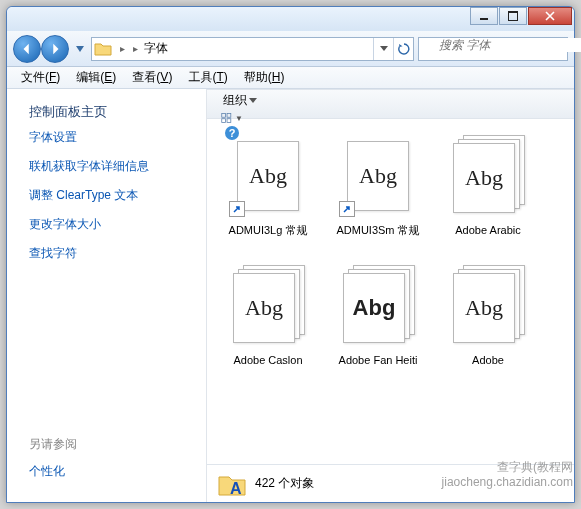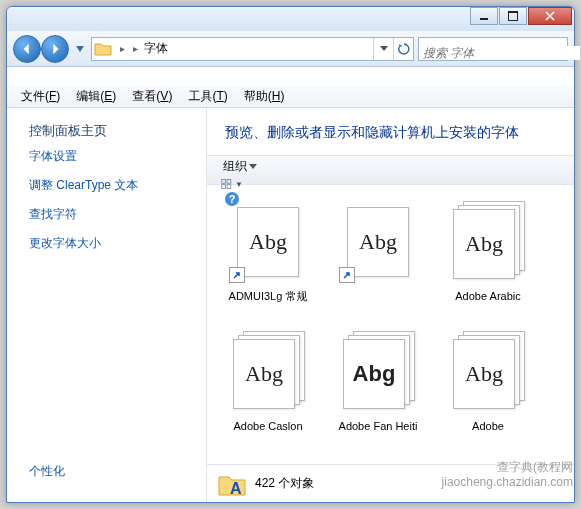--- a/index.html
+++ b/index.html
@@ -19,25 +19,25 @@
 .nav-arrow { width: 28px; height: 28px; border-radius: 50%; background: radial-gradient(circle at 35% 30%, #6fb3f0, #1864b2); border: 1px solid #2e6bb0; display: flex; align-items: center; justify-content: center; cursor: pointer; }
 .nav-arrow svg { width: 14px; height: 14px; fill: #fff; }
 .nav-drop { width: 14px; display: flex; align-items: center; justify-content: center; }
 
 .address { flex: 1; height: 24px; background: #fff; border: 1px solid #9bb3cd; display: flex; align-items: center; font-size: 12px; padding-left: 2px; }
 .address .folder-ico { width: 18px; height: 16px; margin-right: 4px; }
 .crumb { padding: 0 2px; cursor: pointer; }
 .crumb-sep { color: #666; padding: 0 4px; font-size: 10px; }
 .addr-btn { width: 20px; height: 22px; border-left: 1px solid #c8d4e3; display: flex; align-items: center; justify-content: center; cursor: pointer; }
 
-.search { width: 150px; height: 24px; background: #fff; border: 1px solid #9bb3cd; display: flex; align-items: flex-end; padding: 0 4px; }
+.search { width: 150px; height: 24px; background: #fff; border: 1px solid #9bb3cd; display: flex; align-items: flex-start; padding: 0 20px; }
 .search input { flex: 1; border: none; outline: none; font-size: 12px; color: #888; font-style: italic; }
 .search svg { width: 14px; height: 14px; }
 
-.menubar { height: 22px; background: linear-gradient(#f9fbfd, #eef3f9); border-bottom: 1px solid #d0dae6; display: flex; align-items: center; padding: 0 6px; font-size: 12px; margin-top: 19px; }
+.menubar { height: 22px; background: linear-gradient(#f9fbfd, #eef3f9); border-bottom: 1px solid #d0dae6; display: flex; align-items: center; padding: 0 6px; font-size: 12px; }
 .menu-item { padding: 2px 8px; cursor: pointer; }
 .menu-item u { text-decoration: underline; }
 
 .body { flex: 1; display: flex; overflow: hidden; }
 
 .sidebar { width: 200px; background: #fff; border-right: 1px solid #e0e5eb; padding: 14px 10px 10px 22px; font-size: 12px; display: flex; flex-direction: column; }
 .side-head { color: #1e3e6e; font-size: 13px; margin-bottom: 8px; }
 .side-link { color: #0b57b4; margin-bottom: 12px; cursor: pointer; }
 .side-spacer { flex: 1; }
 .see-also-head { color: #888; font-size: 12px; margin-bottom: 10px; }
@@ -135,29 +135,30 @@
     <div class="menu-item"><span>编辑(</span><u>E</u><span>)</span></div>
     <div class="menu-item"><span>查看(</span><u>V</u><span>)</span></div>
     <div class="menu-item"><span>工具(</span><u>T</u><span>)</span></div>
     <div class="menu-item"><span>帮助(</span><u>H</u><span>)</span></div>
   </div>
 
   <div class="body">
     <div class="sidebar">
       <div class="side-head">控制面板主页</div>
       <div class="side-link">字体设置</div>
+      <div class="side-link">联机获取字体详细信息</div>
       <div class="side-link">调整 ClearType 文本</div>
+      <div class="side-link">更改字体大小</div>
       <div class="side-link">查找字符</div>
-      <div class="side-link">更改字体大小</div>
       <div class="side-spacer"></div>
+      <div class="see-also-head">另请参阅</div>
       <div class="side-link">个性化</div>
     </div>
 
     <div class="main">
-      <div class="main-head">预览、删除或者显示和隐藏计算机上安装的字体</div>
 
       <div class="toolbar">
         <div class="tool-item">
           <span>组织</span>
           <svg width="8" height="5" viewBox="0 0 8 5">
               <path d="M0 0 L8 0 L4 5 Z" fill="#555"></path>
             </svg>
         </div>
         <div class="tool-spacer"></div>
         <div class="tool-icon">
@@ -196,20 +197,21 @@
           <div class="font-thumb single">
             <div class="stack-page">
                 <span class="font-sample">Abg</span>
               </div>
             <div class="shortcut-arrow">
                 <svg viewBox="0 0 10 10">
                   <path d="M2 8 L7 3 M4 3 L7 3 L7 6" fill="none" stroke="#0a5bc4" stroke-width="1.5"></path>
                 </svg>
               </div>
           </div>
+          <div class="font-label">ADMUI3Sm 常规</div>
         </div>
         <div class="font-item">
           <div class="font-thumb">
             <div class="stack-page p1"></div>
               <div class="stack-page p2"></div>
             <div class="stack-page p3">
                 <span class="font-sample">Abg</span>
               </div>
           </div>
           <div class="font-label">Adobe Arabic</div>

